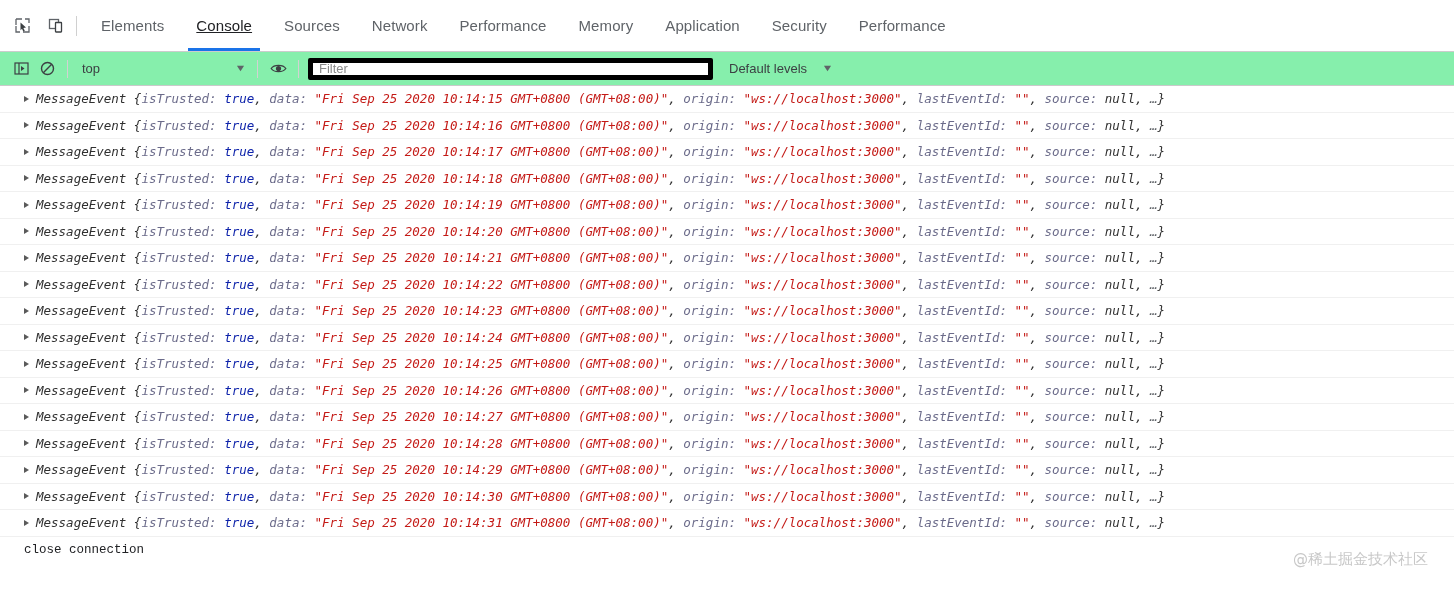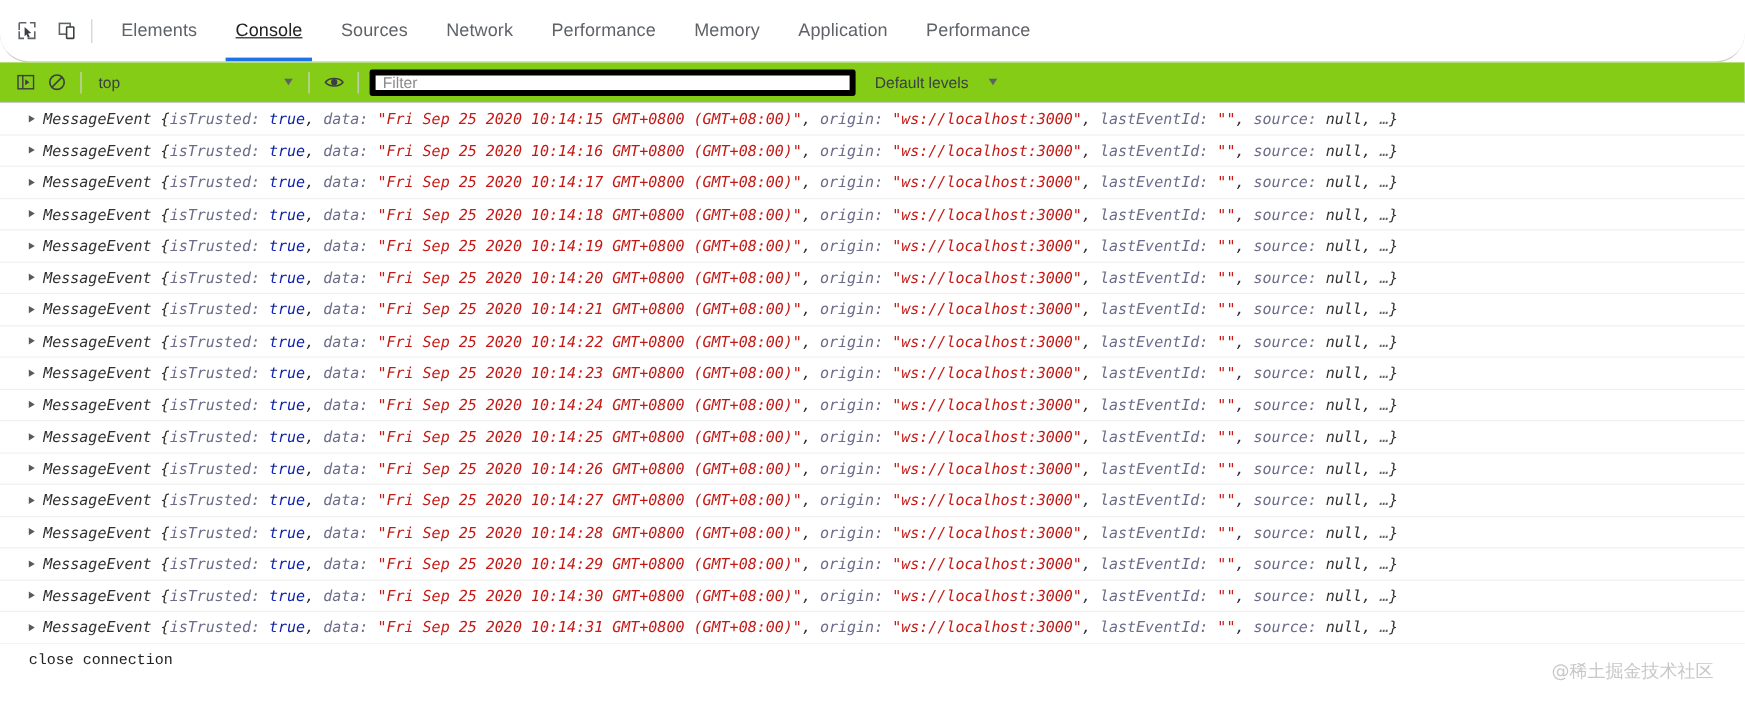--- a/index.html
+++ b/index.html
@@ -17,21 +17,20 @@
 
   
   .tabbar {
     height: 52px;
     display: flex;
     align-items: center;
     background: #ffffff;
     border-bottom: 1px solid #cccccc;
     box-sizing: border-box;
     position: relative;
-    border-radius: 24px;
   }
   .tb-icons {
     display: flex;
     align-items: center;
     padding-left: 8px;
     gap: 6px;
   }
   .tb-iconbtn {
     width: 28px;
     height: 28px;
@@ -76,21 +75,21 @@
     bottom: 0;
     height: 3px;
     background: #1a73e8;
   }
 
   
   .conbar {
     height: 34px;
     display: flex;
     align-items: center;
-    background: #84cc16;
+    background: #86efac;
     border-bottom: 1px solid #cacaca;
     box-sizing: border-box;
     padding-left: 8px;
   }
   .cb-iconbtn {
     width: 26px;
     height: 26px;
     display: flex;
     align-items: center;
     justify-content: center;
@@ -247,20 +246,23 @@
     <div class="tab">
         <span>Performance</span>
       </div>
     <div class="tab">
         <span>Memory</span>
       </div>
     <div class="tab">
         <span>Application</span>
       </div>
     <div class="tab">
+        <span>Security</span>
+      </div>
+    <div class="tab">
         <span>Performance</span>
       </div>
   </div>
 </div>
 
 <div class="conbar">
   <div class="cb-iconbtn">
     <svg width="15" height="15" viewBox="0 0 15 15">
       <rect x="1" y="2" width="13" height="11" stroke="#3c4043" stroke-width="1.2" fill="none"></rect>
       <line x1="5" y1="2" x2="5" y2="13" stroke="#3c4043" stroke-width="1.2"></line>

